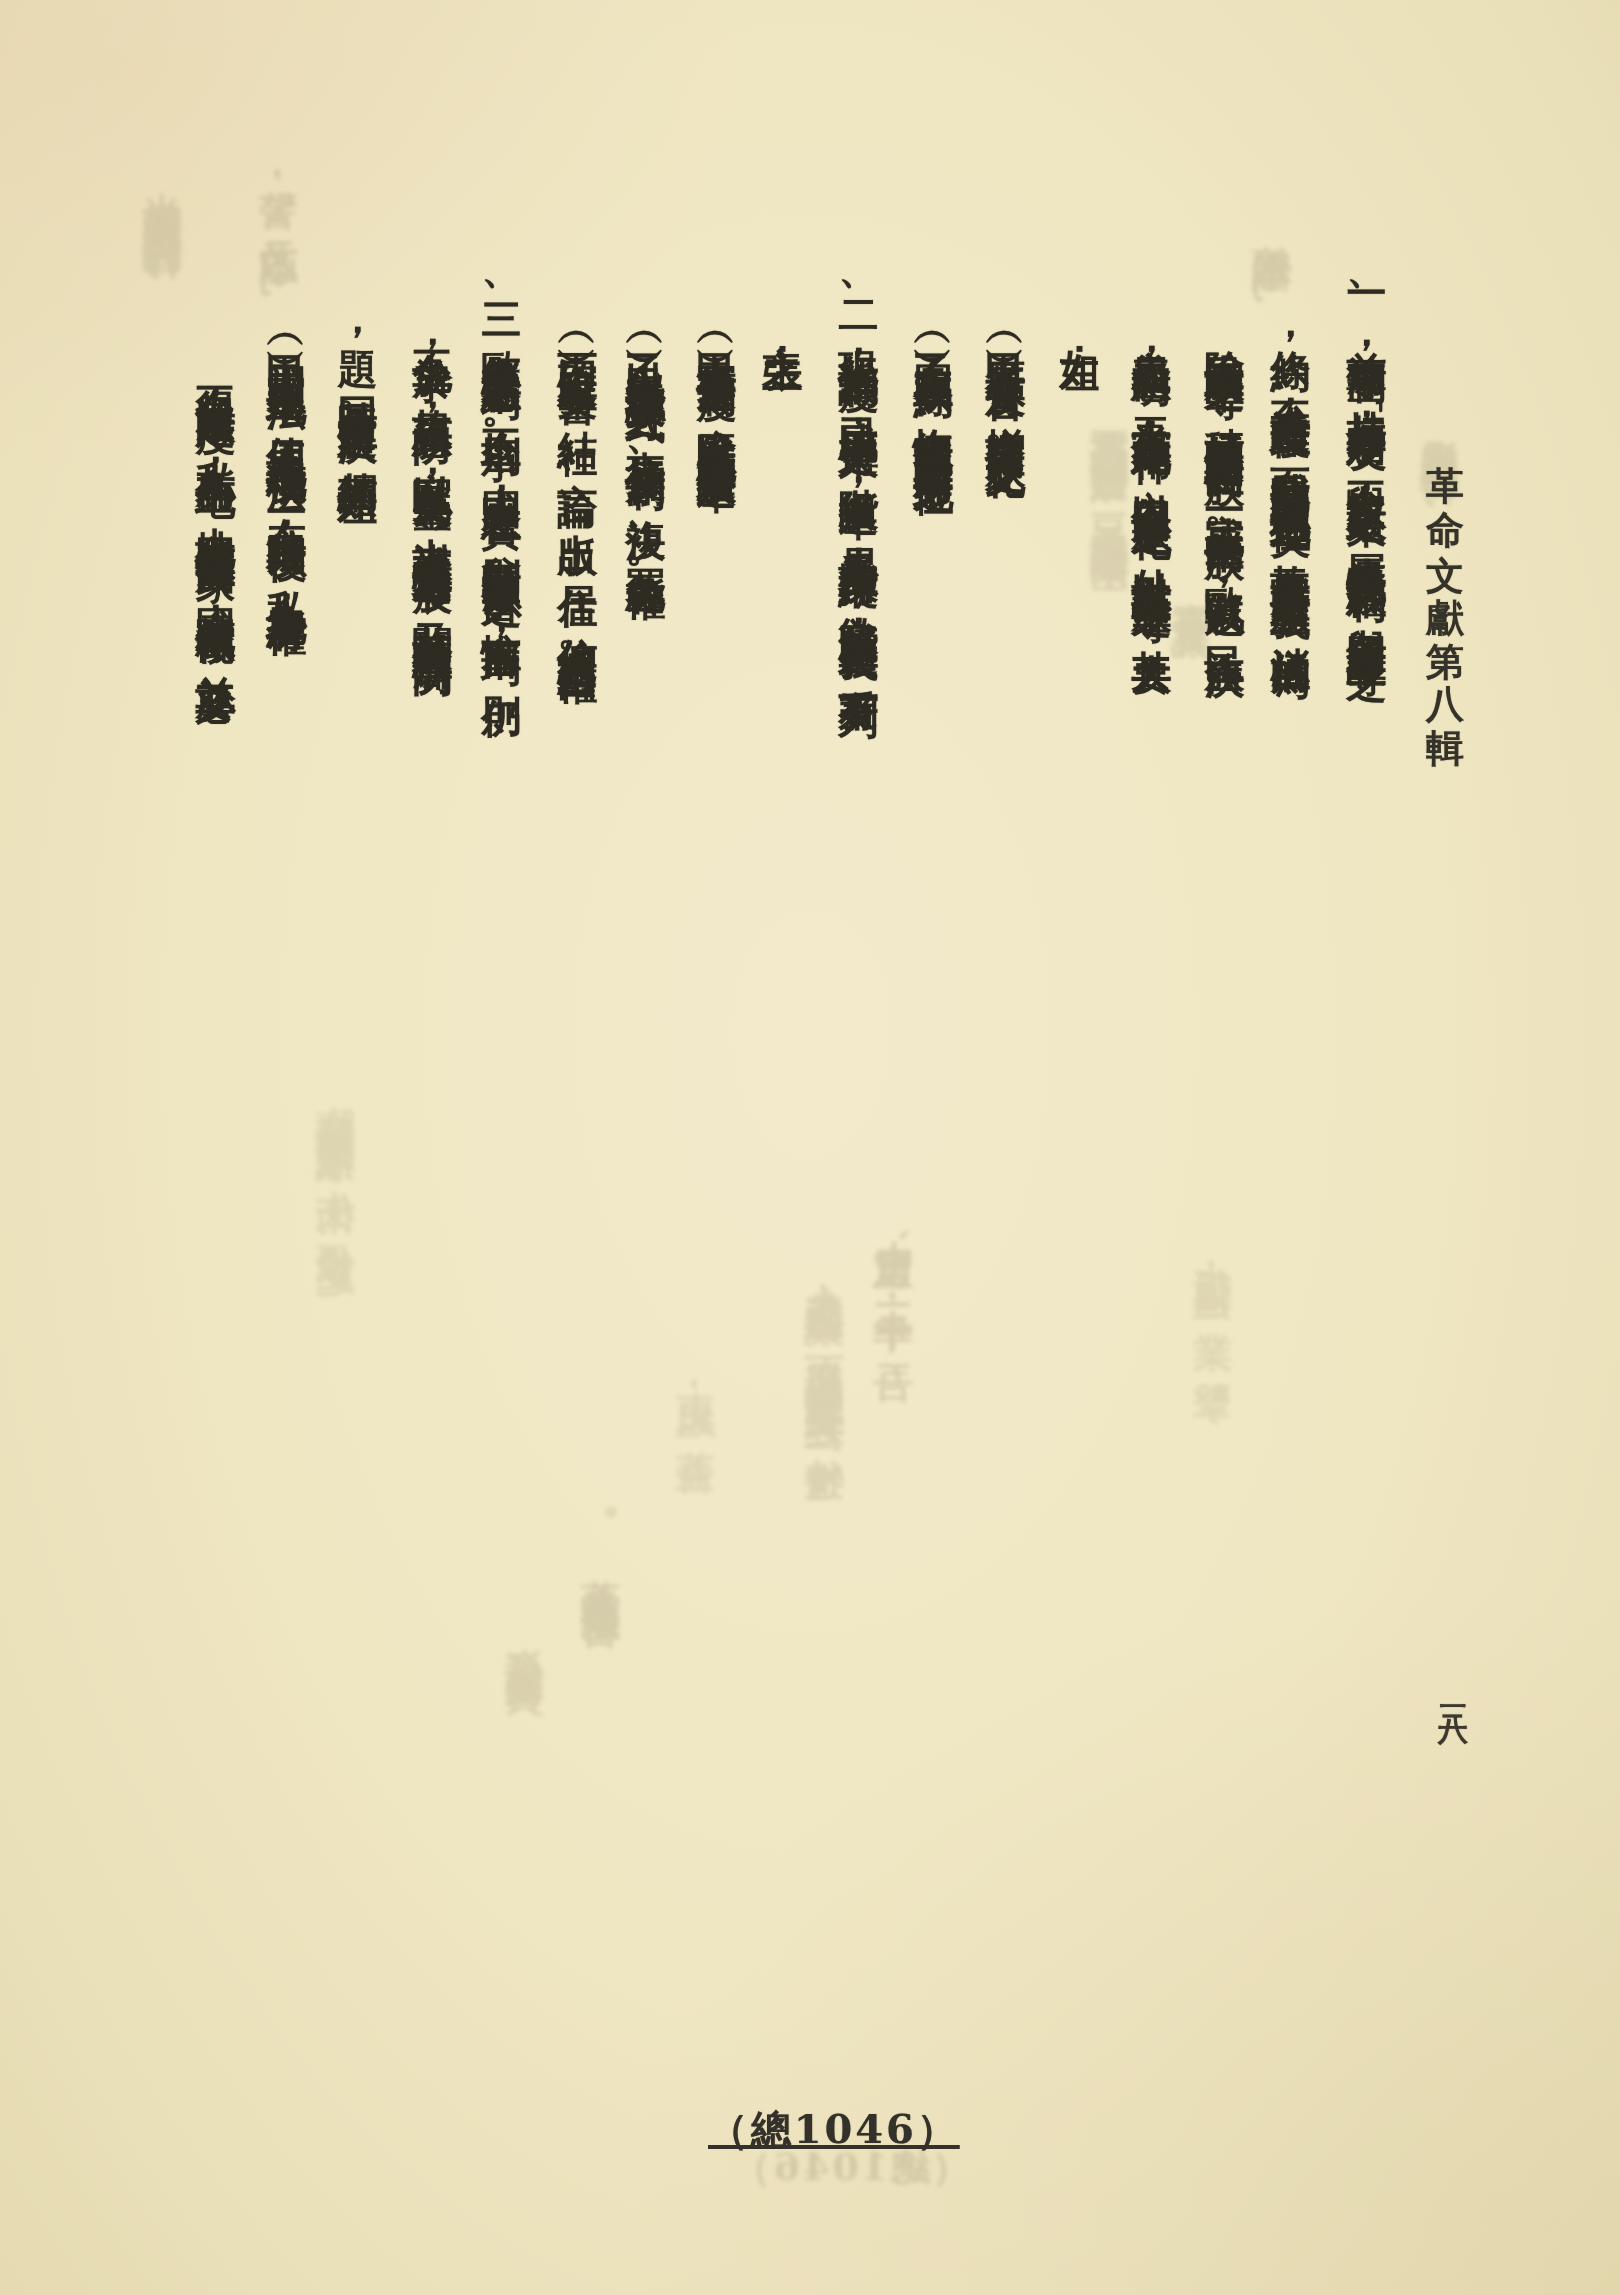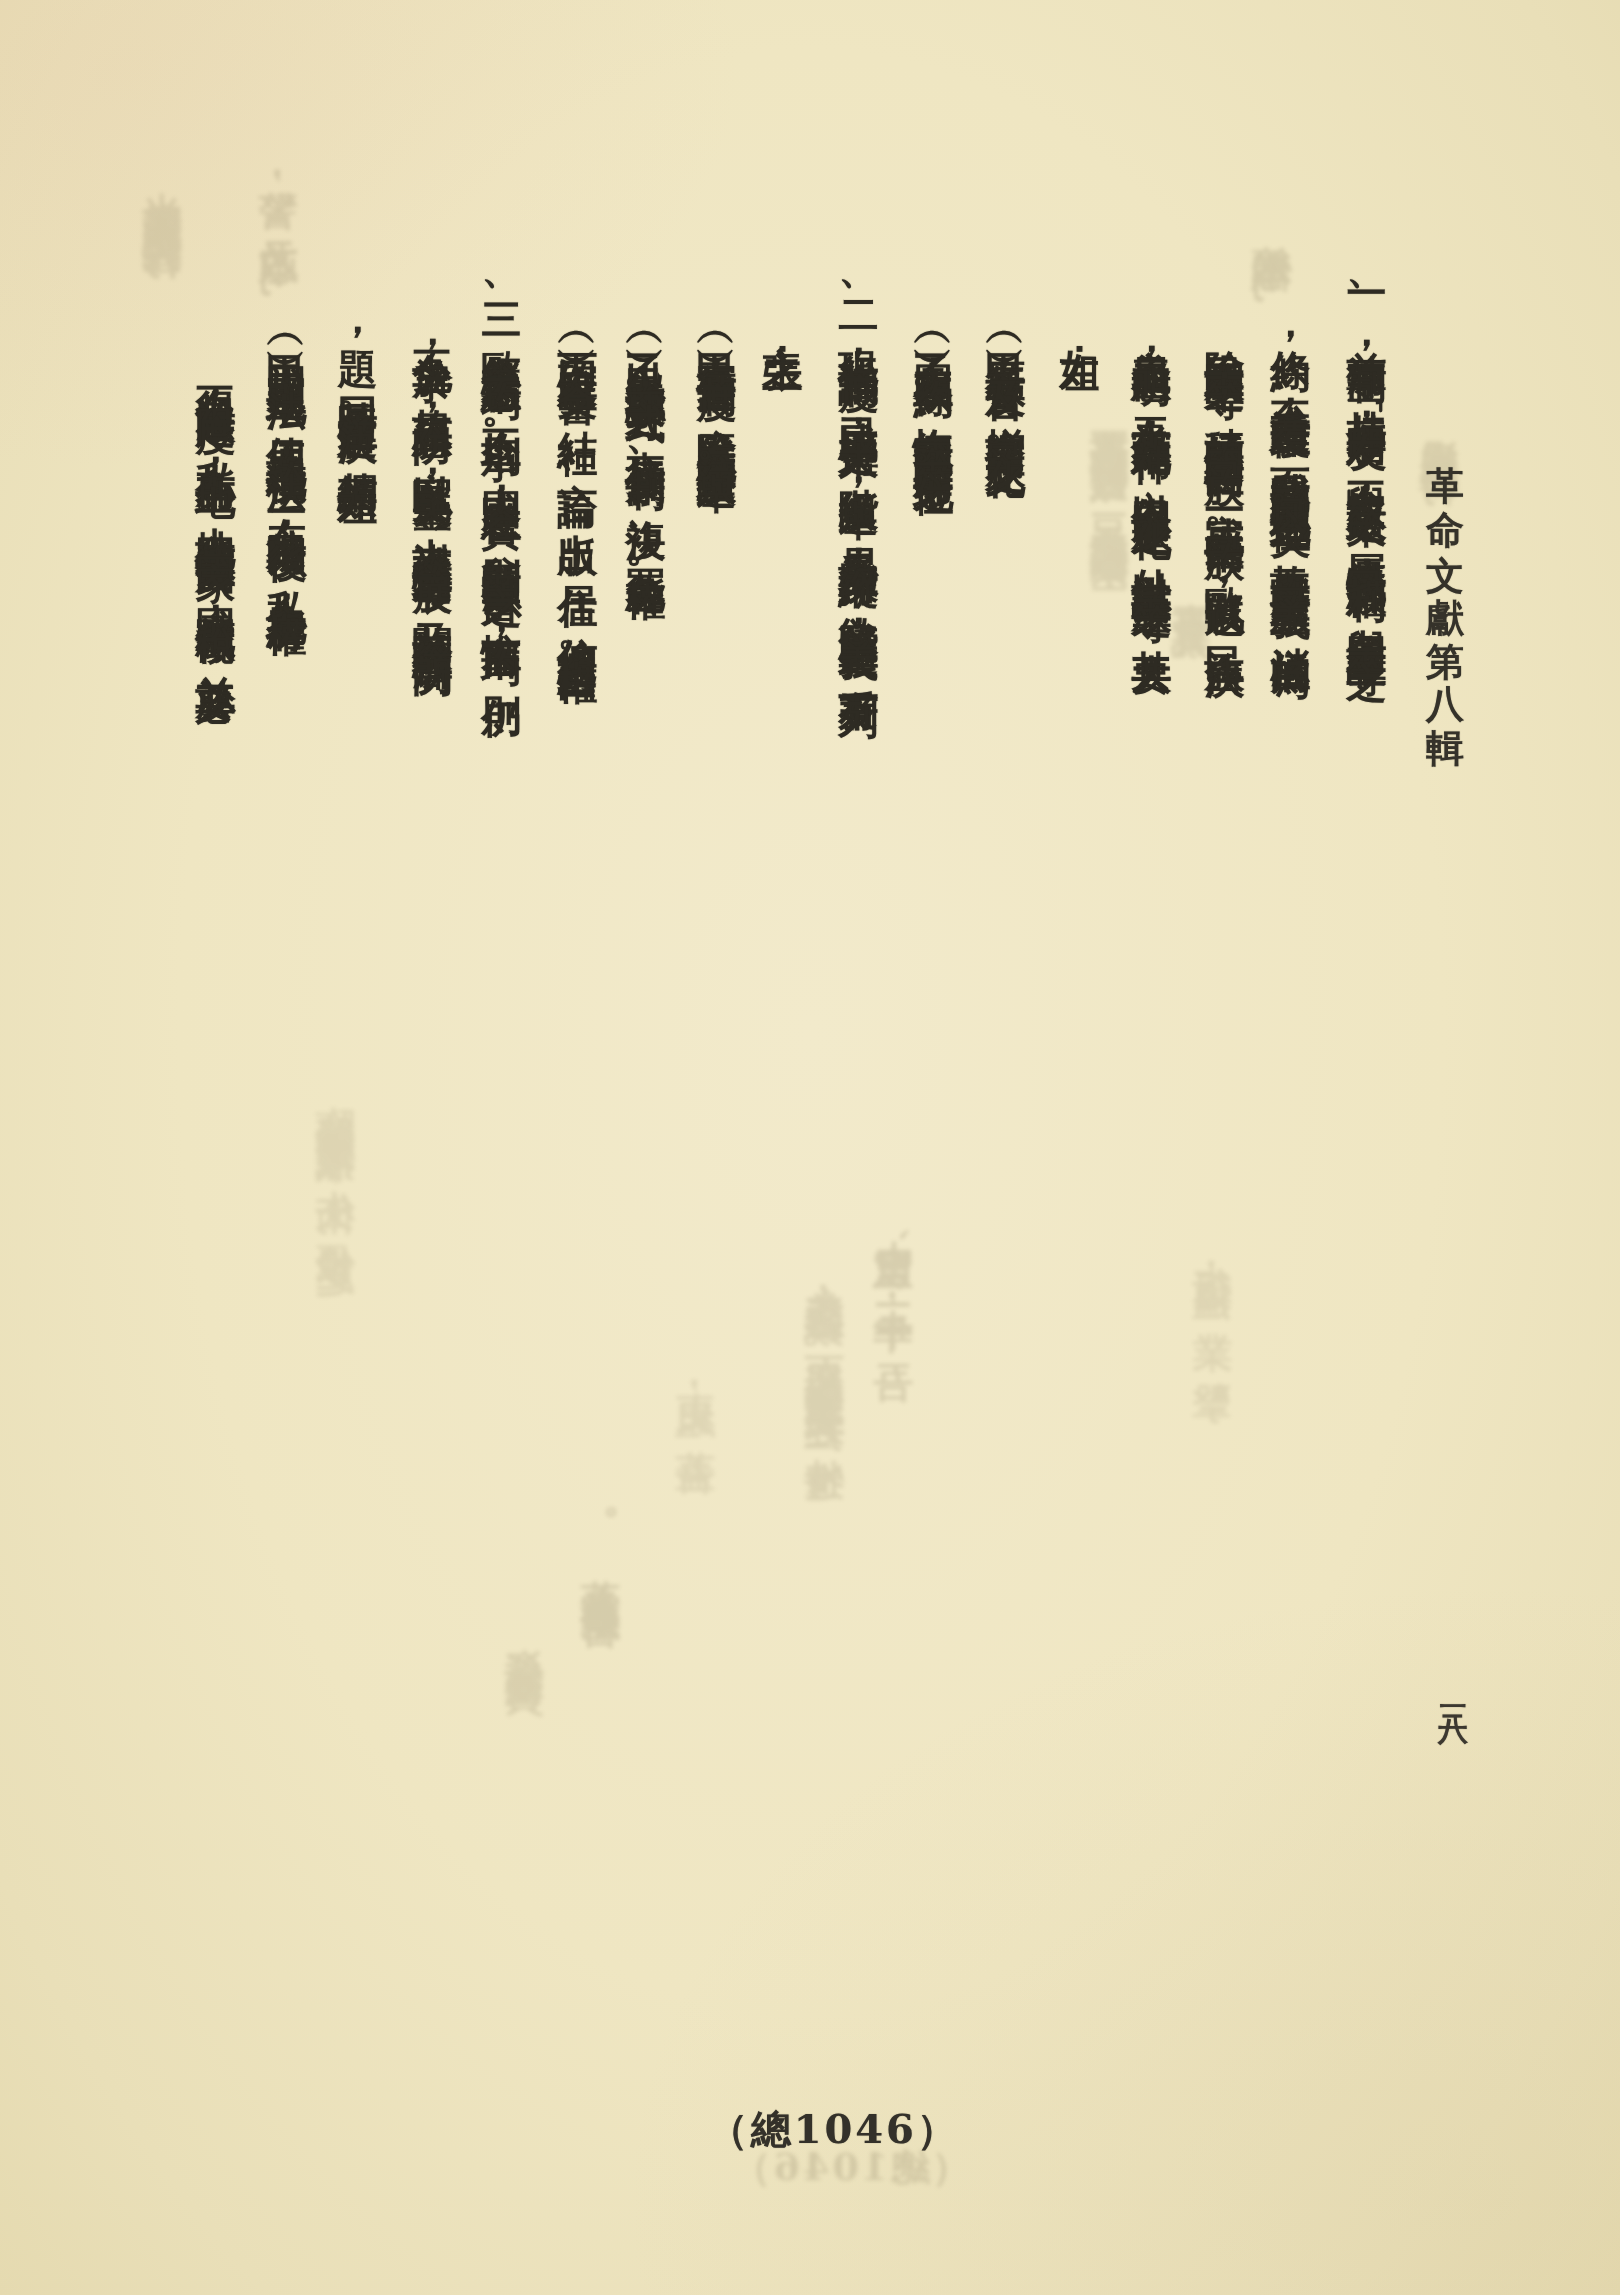--- a/index.html
+++ b/index.html
@@ -46,20 +46,21 @@
   .folio{
     left:1432px;top:1682px;
     font-size:30px;letter-spacing:9.5px;line-height:42px;font-weight:bold;
     color:#3c3830;
   }
   .footer{
     position:absolute;left:708px;top:2102px;
     font-size:40px;letter-spacing:2.9px;font-weight:bold;
     color:#34312a;
     text-shadow:0 0 1px rgba(46,43,35,0.5);
+    text-decoration:underline;
   }
   
   .ghost{
     position:absolute;
     writing-mode:vertical-rl;text-orientation:upright;white-space:nowrap;
     transform:scaleX(-1);
     filter:blur(1.9px);
     color:#84795b;
     font-size:40px;letter-spacing:4.8px;line-height:55px;font-weight:bold;
   }

